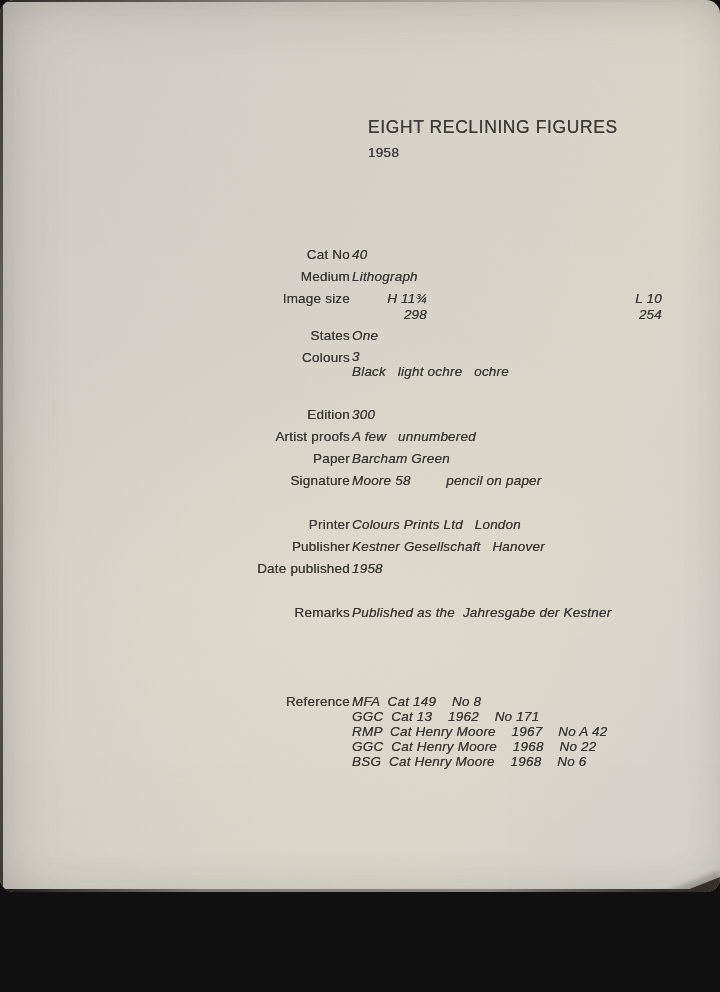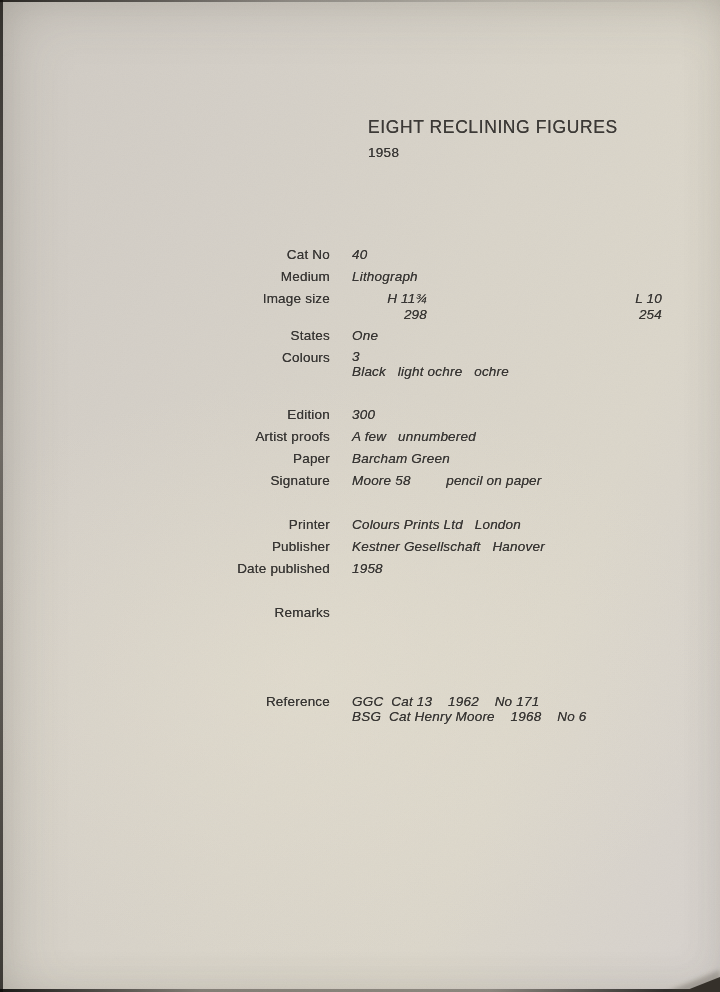--- a/index.html
+++ b/index.html
@@ -3,30 +3,31 @@
 <meta charset="utf-8">
 <style>
   html, body {
     margin: 0;
     padding: 0;
     background: #111;
   }
   .page {
     position: relative;
     width: 720px;
-    height: 992px;
+    height: 892px;
     overflow: hidden;
     font-family: "Liberation Sans", "DejaVu Sans", sans-serif;
     color: #343230;
     background:
       radial-gradient(ellipse 620px 420px at 42% 68%, rgba(232,226,209,0.45), rgba(232,226,209,0) 70%),
       linear-gradient(112deg, #cfcac3 0%, #d4cfc7 25%, #d9d4c9 52%, #dbd6ca 72%, #d6d1cd 100%);
     box-shadow:
       inset 18px 14px 70px -28px rgba(80,75,66,0.38),
       inset -8px -12px 55px -30px rgba(95,88,80,0.30);
+    border-radius: 14px;
   }
   .grain {
     position: absolute;
     inset: 0;
     z-index: 5;
     pointer-events: none;
   }
   .txt {
     text-shadow: 0 0 0.6px rgba(52,50,47,0.85);
     white-space: pre-wrap;
@@ -51,21 +52,21 @@
   .row {
     position: absolute;
     left: 0;
     width: 720px;
     font-size: 13.5px;
     line-height: 15px;
     letter-spacing: 0.2px;
   }
   .lbl {
     position: absolute;
-    left: 100px;
+    left: 120px;
     width: 230px;
     text-align: right;
   }
   .val {
     position: absolute;
     left: 352px;
     width: 310px;
     font-style: italic;
   }
   .is-grid {
@@ -181,27 +182,31 @@
   </div>
 
   <div class="row" style="top:561px">
     <div class="lbl txt">Date published</div>
     <div class="val txt">1958</div>
   </div>
 
   <div class="row" style="top:605px">
     <div class="lbl txt">Remarks</div>
     <div class="val lines">
+      <div class="txt">Published as the  Jahresgabe der Kestner</div>
     </div>
   </div>
 
   <div class="row" style="top:694px">
     <div class="lbl txt">Reference</div>
     <div class="val lines">
+      <div class="txt">MFA  Cat 149    No 8</div>
       <div class="txt">GGC  Cat 13    1962    No 171</div>
+      <div class="txt">RMP  Cat Henry Moore    1967    No A 42</div>
+      <div class="txt">GGC  Cat Henry Moore    1968    No 22</div>
       <div class="txt">BSG  Cat Henry Moore    1968    No 6</div>
     </div>
   </div>
 
   <svg class="grain" width="720" height="992" aria-hidden="true">
     <filter id="grainF">
       <feTurbulence type="fractalNoise" baseFrequency="0.9" numOctaves="2" stitchTiles="stitch"></feTurbulence>
       <feColorMatrix type="saturate" values="0"></feColorMatrix>
     </filter>
     <rect width="100%" height="100%" filter="url(#grainF)" opacity="0.05"></rect>

